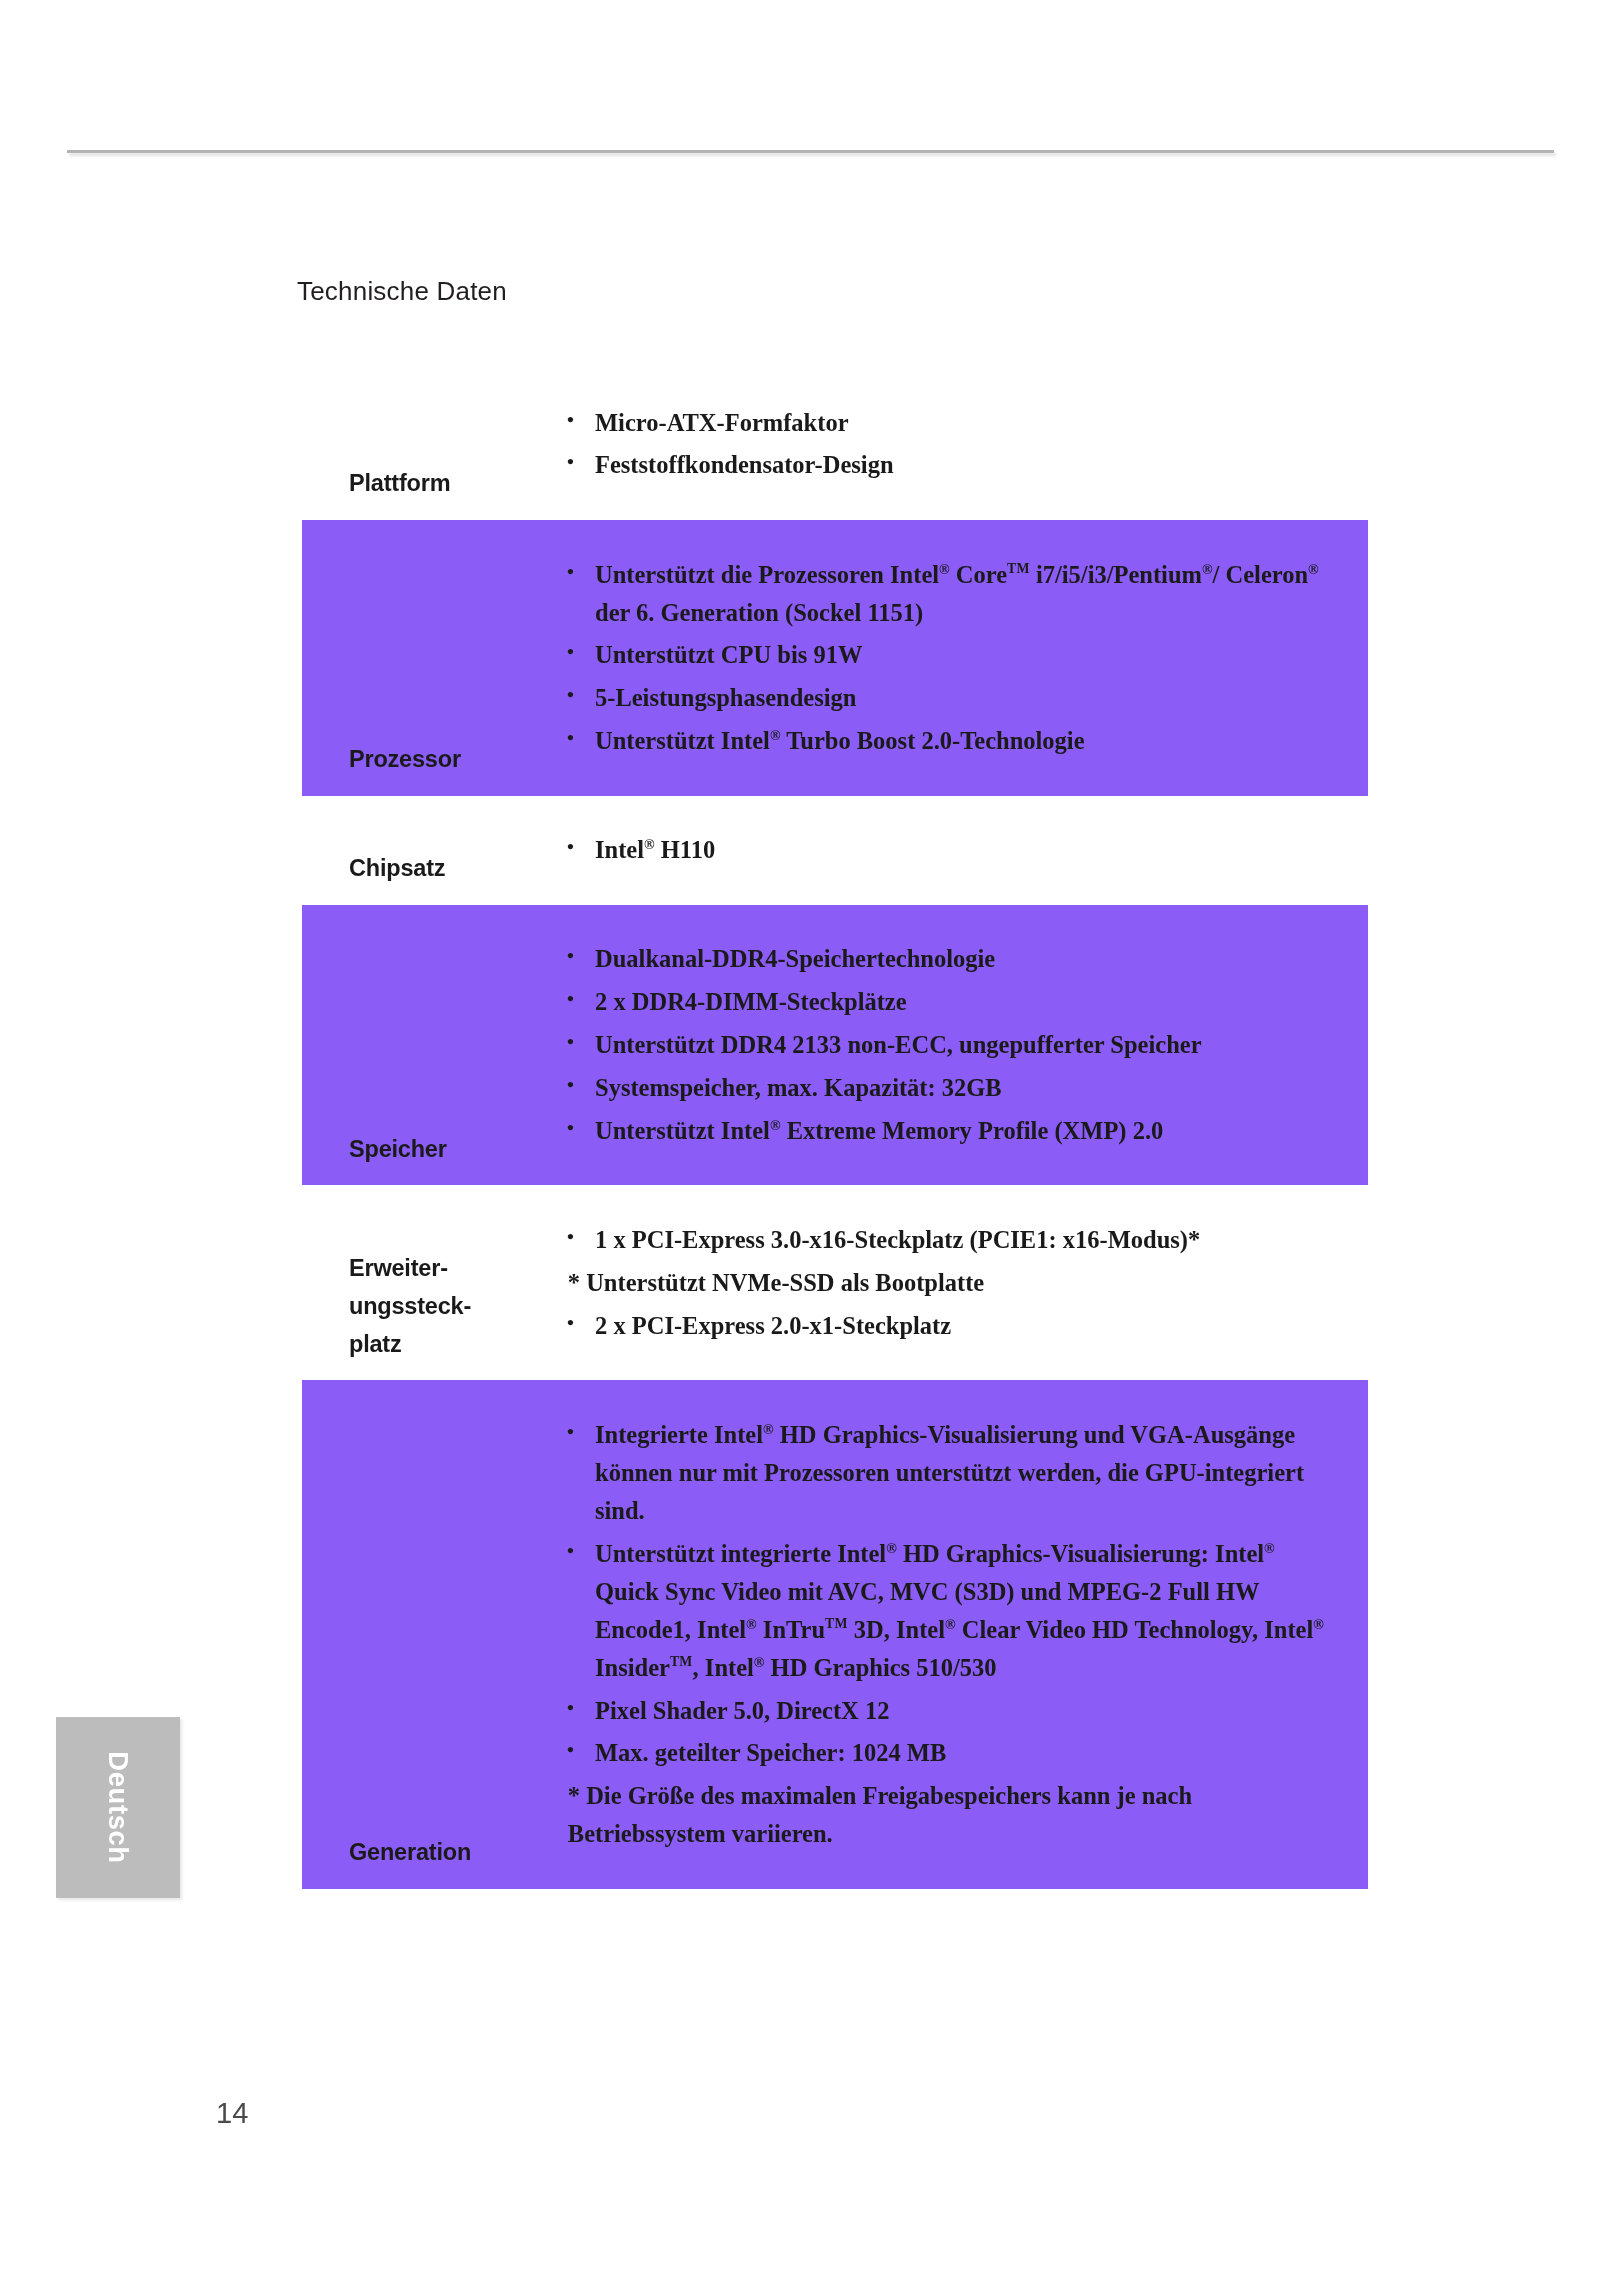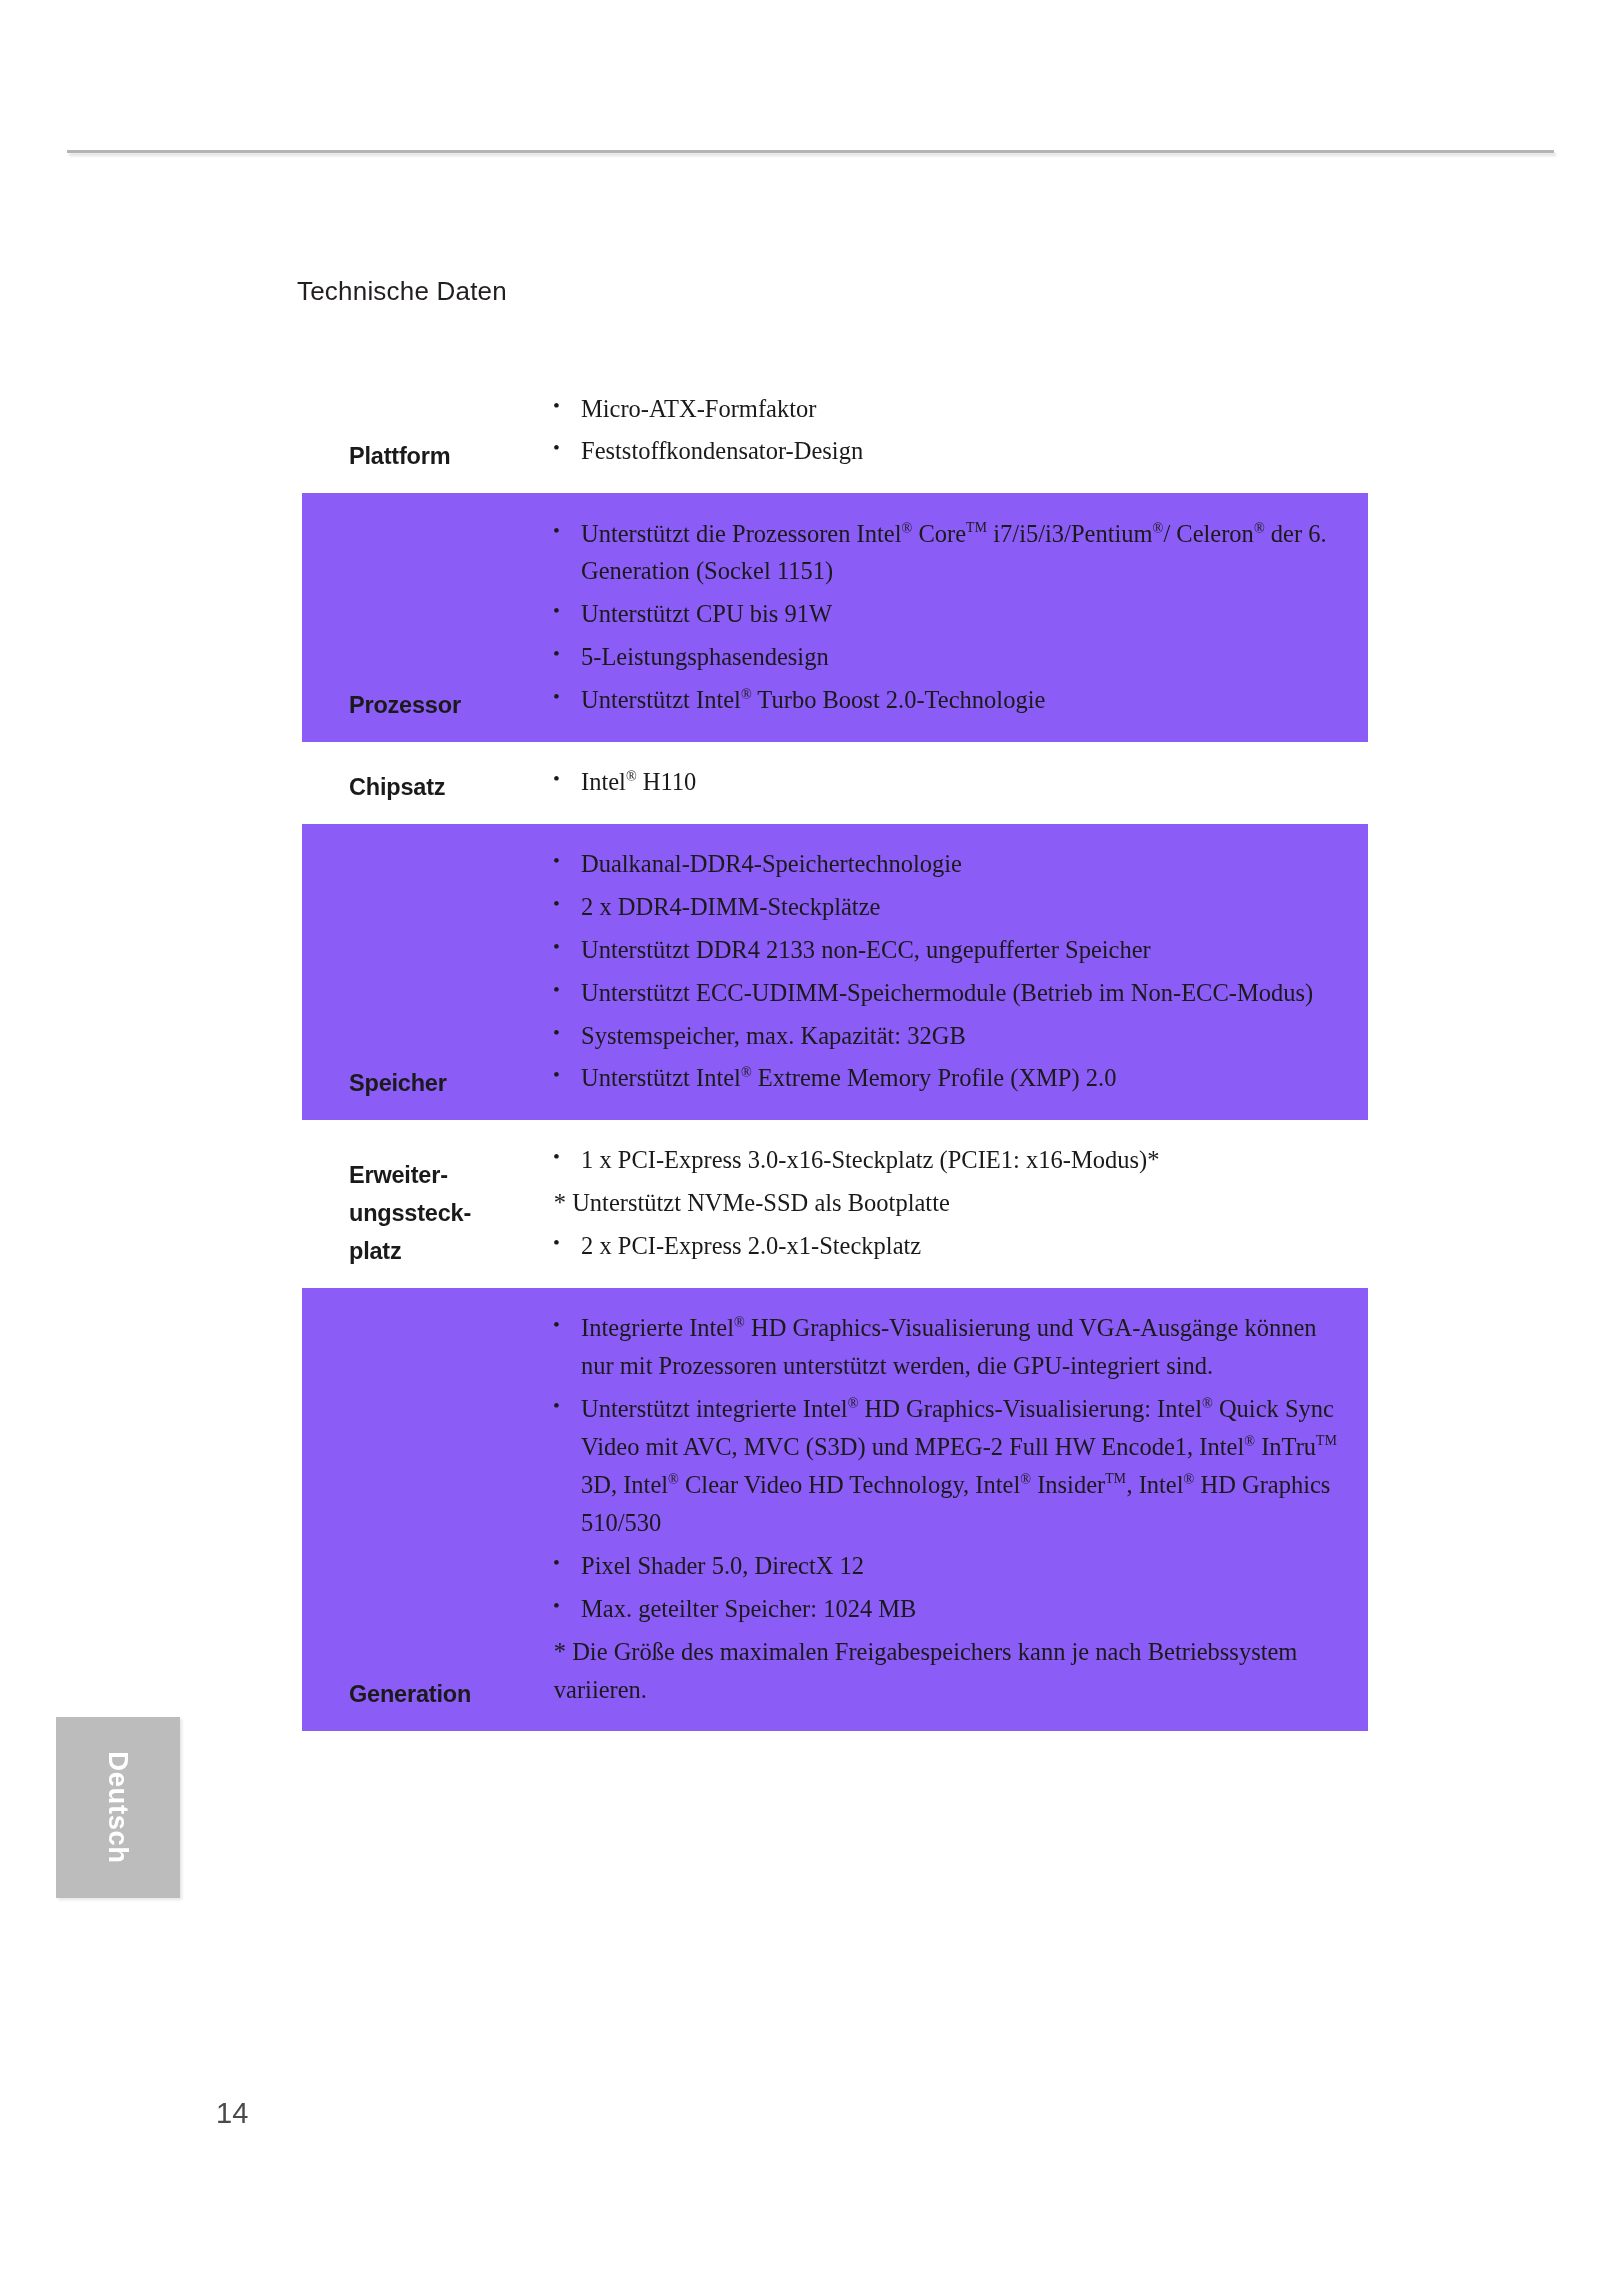--- a/index.html
+++ b/index.html
@@ -85,22 +85,23 @@
     padding-right: 17.6px;
     box-sizing: border-box;
     font-family: "Liberation Serif", "DejaVu Serif", serif;
     font-size: 24.5px;
     line-height: 1.55;
     color: #1a1a1a;
   }
 
   ul.bullets {
     list-style: none;
-    margin: 4px;
+    margin: 18px;
     padding: 0;
+    font-weight: bold;
   }
   ul.bullets > li {
     position: relative;
     padding-left: 35px;
     margin: 0 0 4.9px 0;
   }
   ul.bullets > li.bulleted::before {
     content: "\2022";
     position: absolute;
     left: 6.9px;
@@ -192,21 +193,20 @@
           </ul>
         </div>
       </div>
       <div class="spec-row shaded">
         <div class="spec-label">Speicher</div>
         <div class="spec-content">
           <ul class="bullets">
             <li class="bulleted">Dualkanal-DDR4-Speichertechnologie</li>
             <li class="bulleted">2 x DDR4-DIMM-Steckplätze</li>
             <li class="bulleted">Unterstützt DDR4 2133 non-ECC, ungepufferter Speicher</li>
-            <li class="bulleted">Unterstützt ECC-UDIMM-Speichermodule (Betrieb im Non-ECC-Modus)</li>
             <li class="bulleted">Systemspeicher, max. Kapazität: 32GB</li>
             <li class="bulleted">Unterstützt Intel<sup class="reg">®</sup> Extreme Memory Profile (XMP) 2.0</li>
           </ul>
         </div>
       </div>
       <div class="spec-row">
         <div class="spec-label">
           <div>Erweiter-</div>
           <div>ungssteck-</div>
           <div>platz</div>

